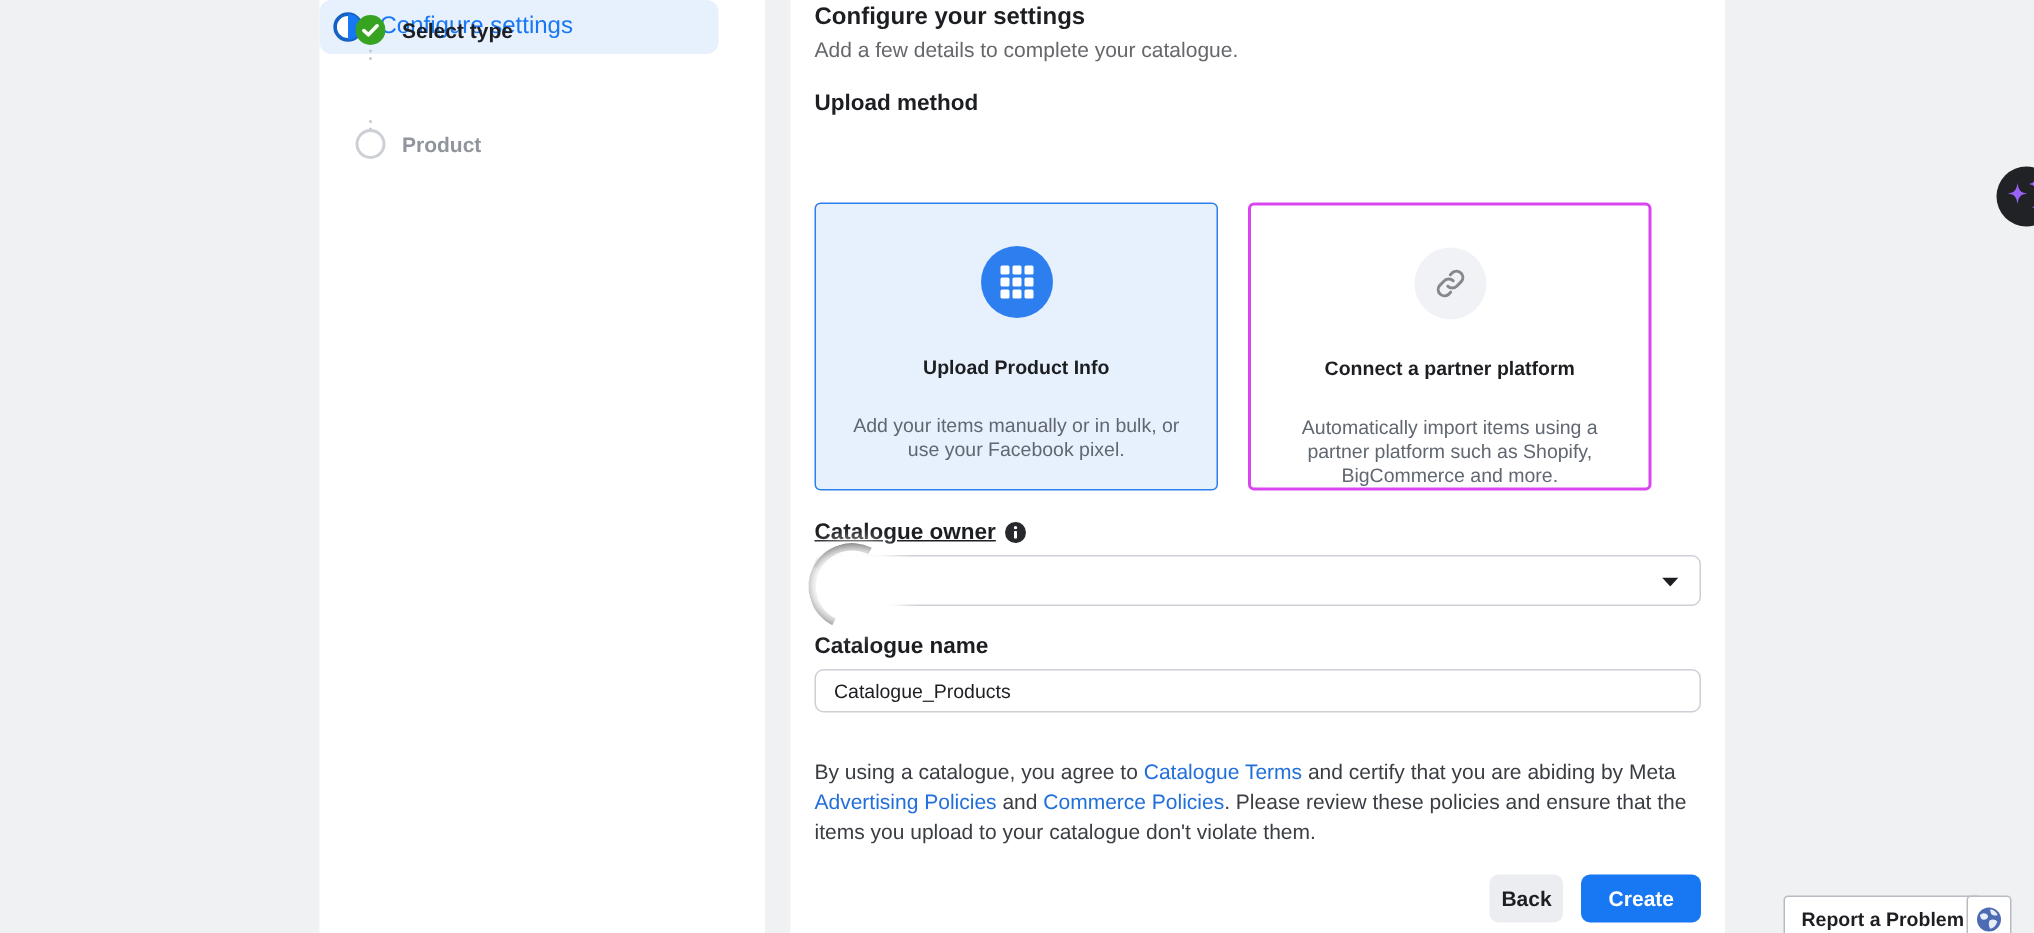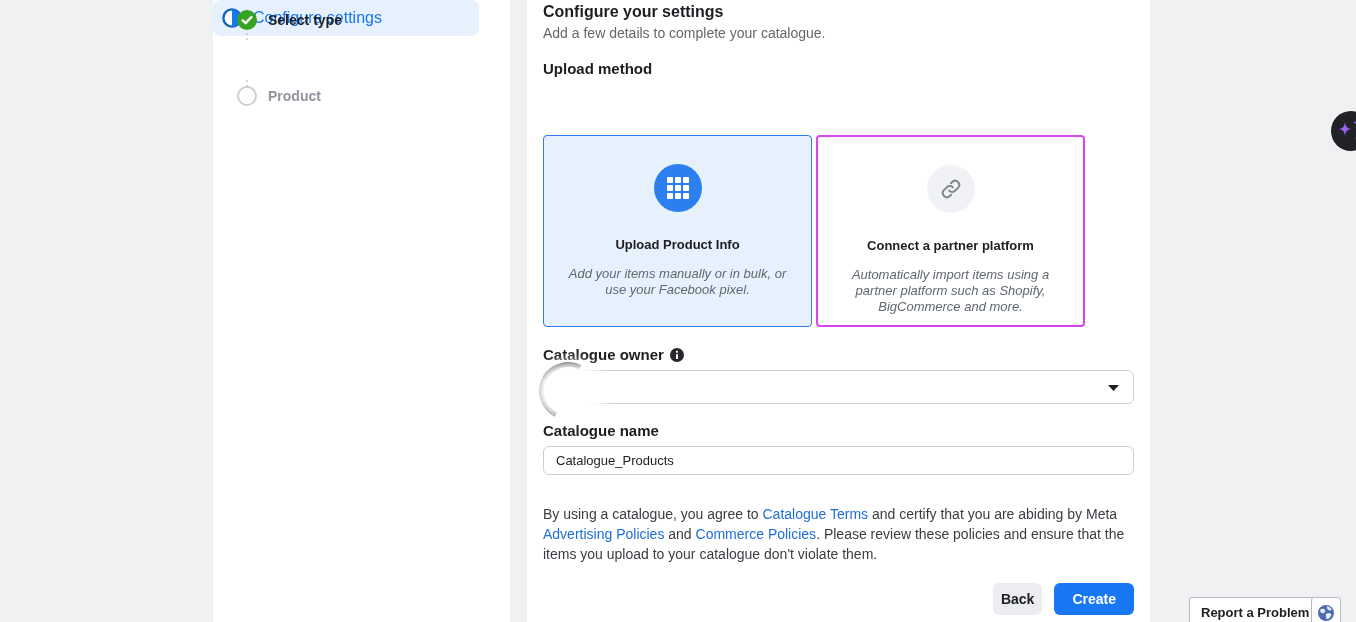--- a/index.html
+++ b/index.html
@@ -24,34 +24,34 @@
   .circ-empty{box-sizing:border-box;border:2px solid #ccd0d5;border-radius:50%;background:#fff;}
   .dot{position:absolute;width:2px;height:2px;border-radius:50%;background:#c4c7cc;left:33px;}
   
   .main{position:absolute;left:527px;top:0;width:623px;height:622px;background:#fff;}
   .main .abs{position:absolute;}
   .page-title{left:16px;top:3px;font-size:16px;font-weight:700;}
   .page-subtitle{left:16px;top:25px;font-size:14px;color:#65676b;}
   .section-label{left:16px;top:60px;font-size:15px;font-weight:700;}
   .section-desc{left:16px;top:80px;width:548px;font-size:14px;line-height:20px;color:#464a50;}
   
-  .cards{left:16px;top:135px;display:flex;gap:4px;}
+  .cards{left:16px;top:135px;display:flex;gap:20px;}
   .card{width:269px;height:192px;box-sizing:border-box;border:2px solid #d946ef;border-radius:4px;
         background:#fff;text-align:center;padding-top:28px;cursor:pointer;}
   .card--selected{background:#e7f0fd;border:1.5px solid #2d7ff0;}
   .card-circle{width:48px;height:48px;border-radius:50%;margin:0 auto;display:flex;align-items:center;justify-content:center;}
   .card-circle--blue{background:#2d7ff0;}
   .card-circle--gray{background:#f0f2f5;}
   .card-title{margin-top:25px;font-size:13px;font-weight:700;}
-  .card-desc{margin-top:14px;padding:0 20px;font-size:13px;line-height:16px;color:#606770;font-style:italic;}
+  .card-desc{margin-top:24px;padding:0 20px;font-size:13px;line-height:16px;color:#606770;}
   
   .grid-icon{display:grid;grid-template-columns:repeat(3,6px);grid-template-rows:repeat(3,6px);gap:2px;}
   .grid-icon span{background:#fff;border-radius:1px;}
   
-  .owner-label-row{left:16px;top:346px;display:flex;align-items:center;gap:6px;}
+  .owner-label-row{left:16px;top:346px;display:flex;align-items:center;gap:6px;text-decoration:underline;}
   .field-label{font-size:15px;font-weight:700;}
   .name-label{left:16px;top:422px;}
   .select-box{left:16px;top:370px;width:591px;height:34px;box-sizing:border-box;border:1px solid #ccd0d5;
     border-radius:6px;background:#fff;cursor:pointer;}
   .select-caret{position:absolute;right:14px;top:14px;}
   .text-input{left:16px;top:446px;width:591px;height:29px;box-sizing:border-box;border:1px solid #ccd0d5;
     border-radius:6px;padding:0 12px;font-size:13px;color:#1c1e21;font-family:inherit;background:#fff;}
   
   .redact{left:10px;top:359px;width:72px;height:58px;pointer-events:none;z-index:3;}
   .redact-arc{position:absolute;left:2px;top:3px;width:48px;height:48px;border-radius:50%;

